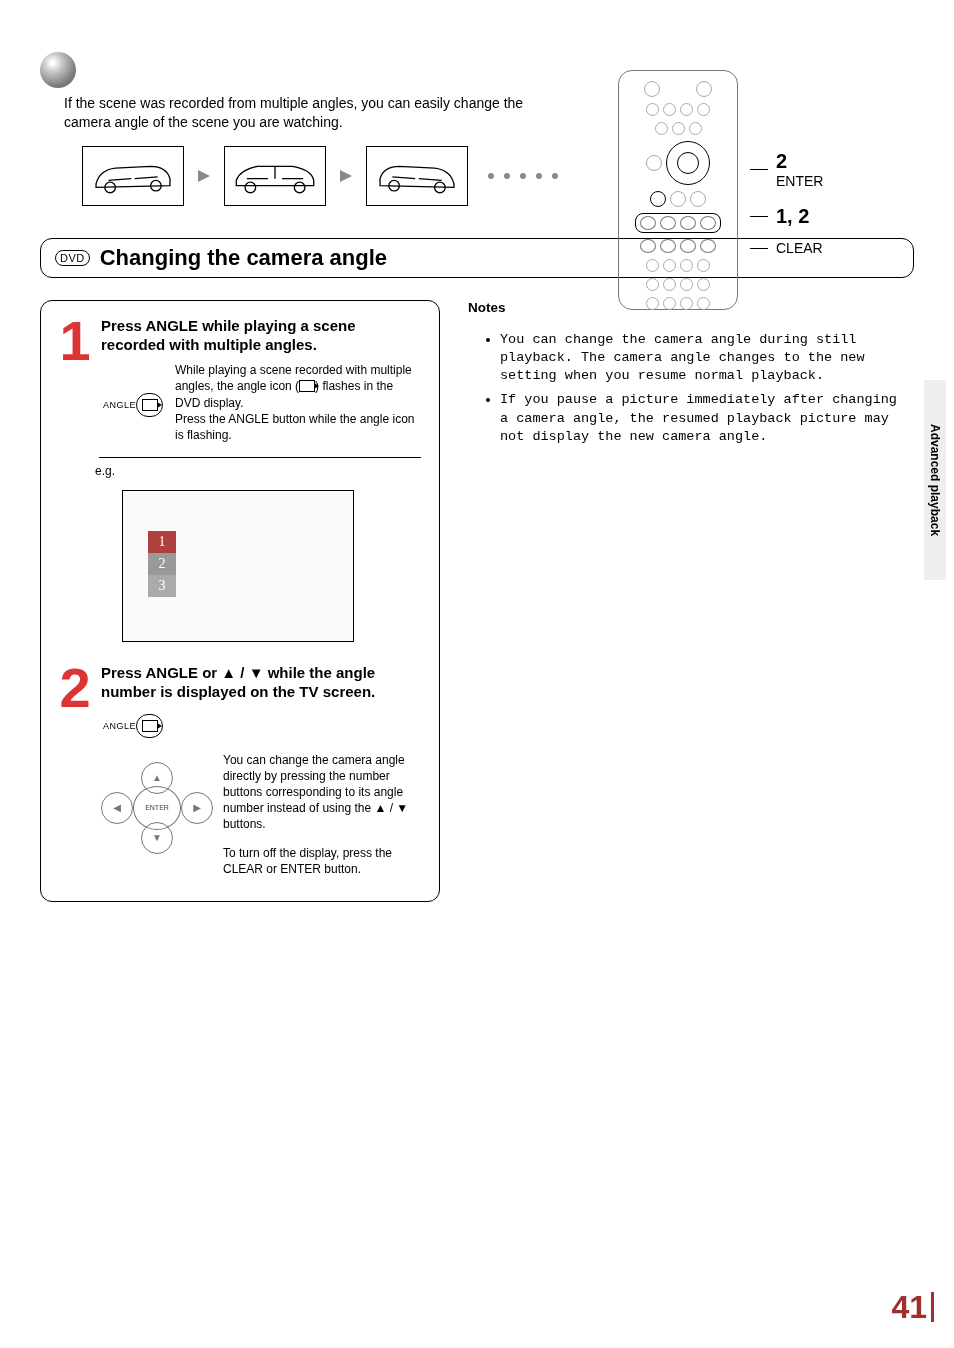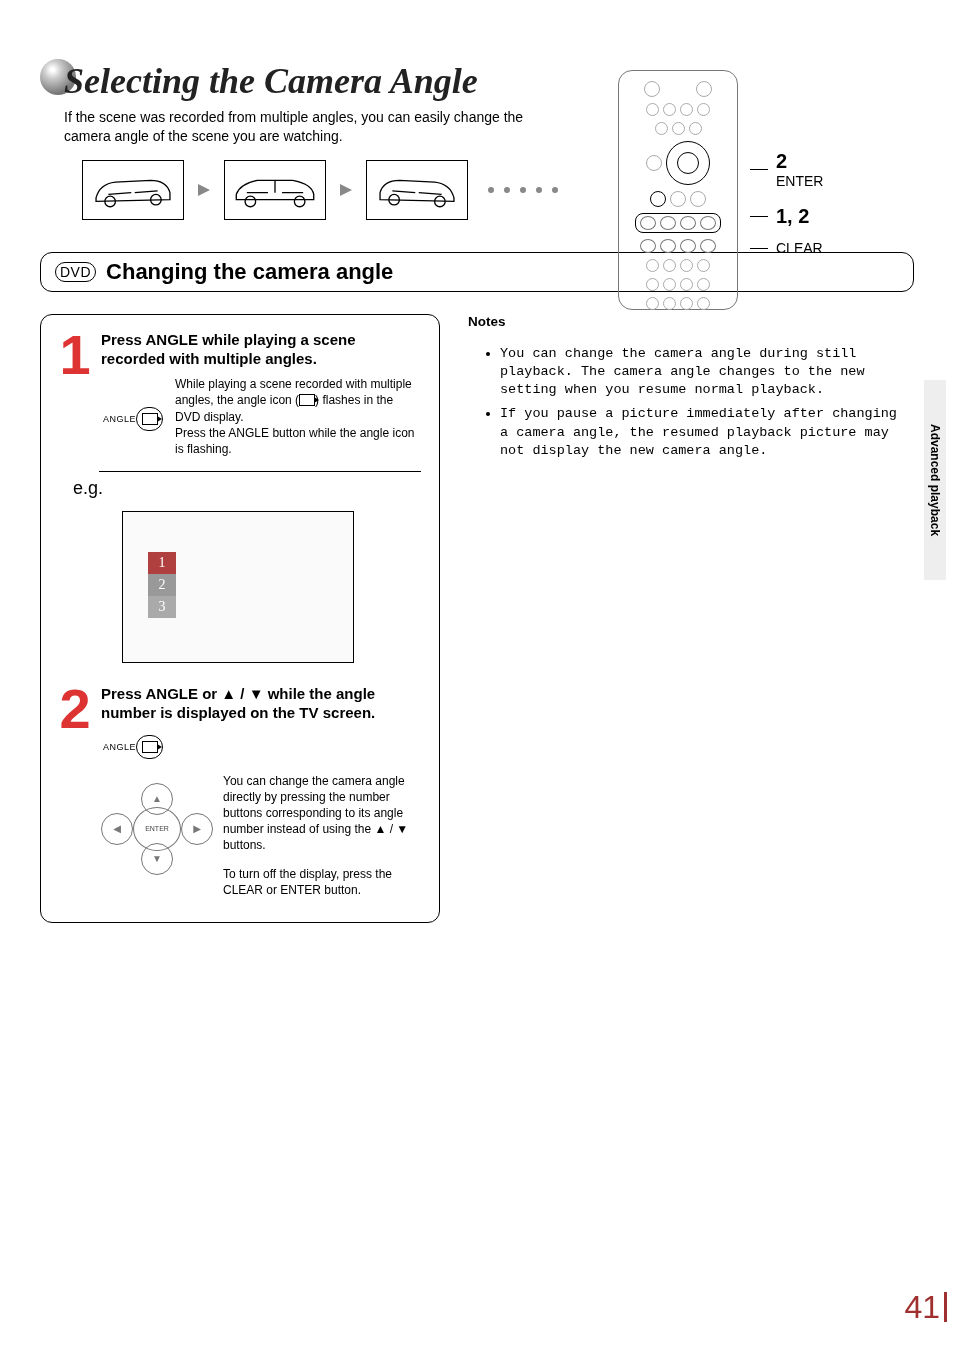--- a/index.html
+++ b/index.html
@@ -134,21 +134,21 @@
   .section-title {
     border: 1px solid #000;
     border-radius: 12px;
     padding: 6px 14px;
     margin: 6px 0 22px 0;
     display: flex;
     align-items: center;
     gap: 10px;
   }
   .dvd-badge {
-    font-size: 14px;
+    font-size: 11px;
     border:1px solid #000;
     border-radius: 10px;
     padding:1px 4px;
     letter-spacing:0.5px;
   }
   .section-title .st-text {
     font-weight: bold;
     font-size: 22px;
   }
 
@@ -215,21 +215,21 @@
     position:absolute; left:25px; top:40px; width:28px;
     display:flex; flex-direction:column;
   }
   .mini-stack div {
     height:22px; color:#fff; font-size:14px; font-family:"Times New Roman",serif;
     display:flex; align-items:center; justify-content:center;
   }
   .ms-1{ background:#b04040; }
   .ms-2{ background:#999; }
   .ms-3{ background:#aaa; }
-  .eg { font-size:18px; margin-left: 18px; }
+  .eg { font-size:12px; margin-left: 40px; }
 
   .dir-pad {
     width: 110px; height: 90px; position:relative; margin-top:10px;
   }
   .dir-pad .o1, .dir-pad .o2, .dir-pad .o3, .dir-pad .o4 {
     position:absolute; width:30px; height:30px; border:1px solid #777; border-radius:50%;
     display:flex;align-items:center;justify-content:center; font-size:10px;color:#777;
   }
   .dir-pad .o1{ top:0; left:40px;}
   .dir-pad .o2{ top:30px; left:0;}
@@ -253,37 +253,36 @@
     background:#eee;
     display:flex; align-items:center; justify-content:center;
   }
   .side-tab span{
     writing-mode: vertical-rl;
     font-size:12px;
     font-weight:bold;
   }
   .pagenum {
     position:absolute;
-    right: 7px; bottom: 22px;
+    right: 20px; bottom: 22px;
     font-size: 32px;
-    font-weight: normal;
+    font-weight: bold;
     color:#a03030;
   }
   .pagenum .bar{
     display:inline-block; width:3px; height:30px; background:#a03030; vertical-align:-4px; margin-left:4px;
   }
 </style>
 </head>
 <body>
 
 <div class="main-title-row">
   <div class="title-col">
     <div class="title-with-sphere">
       <div class="sphere"></div>
-      <div class="main-title">Selecting the Camera Angle</div>
     </div>
     <div class="intro">If the scene was recorded from multiple angles, you can easily change the camera angle of the scene you are watching.</div>
 
     <div class="car-row">
       <div class="car-box">
         <svg viewBox="0 0 100 50">
             <g stroke="#000" fill="none" stroke-width="1.5">
           <path d="M8 34 Q12 18 30 16 L70 14 Q88 14 92 28 L92 36 L8 38 Z"></path>
           <circle cx="24" cy="38" r="6"></circle>
               <circle cx="76" cy="36" r="6"></circle>

